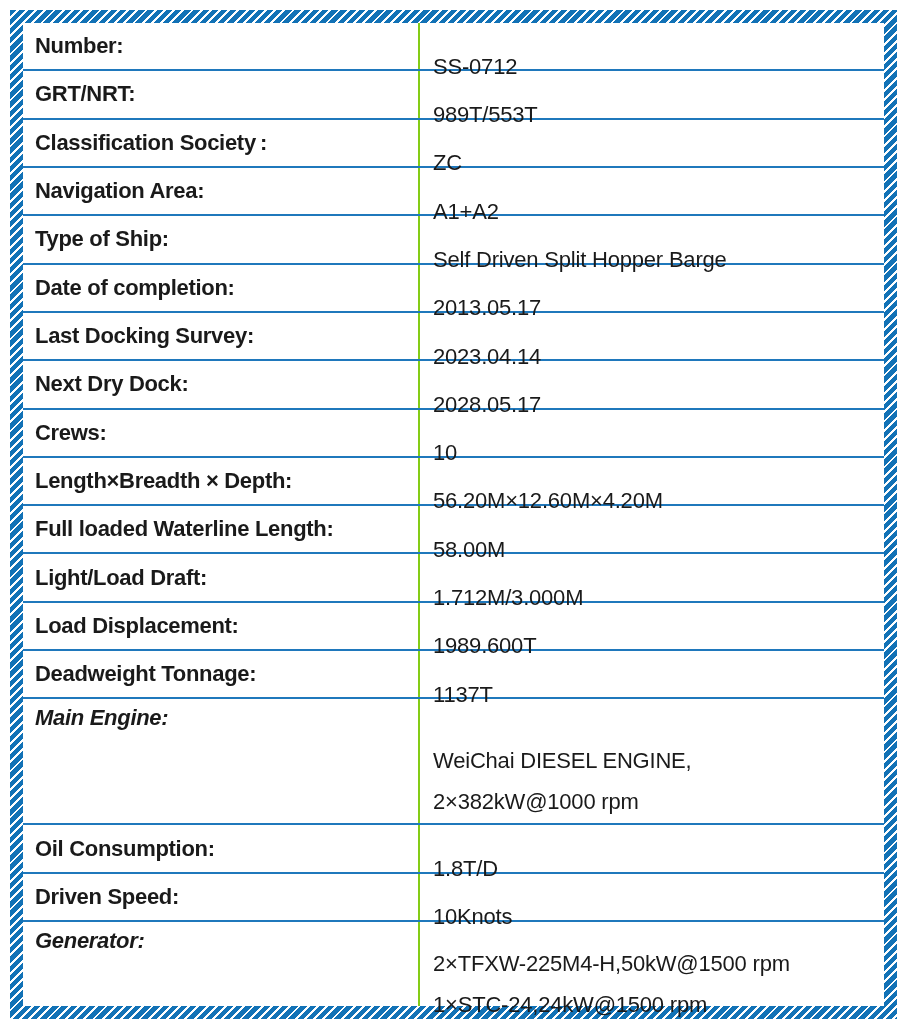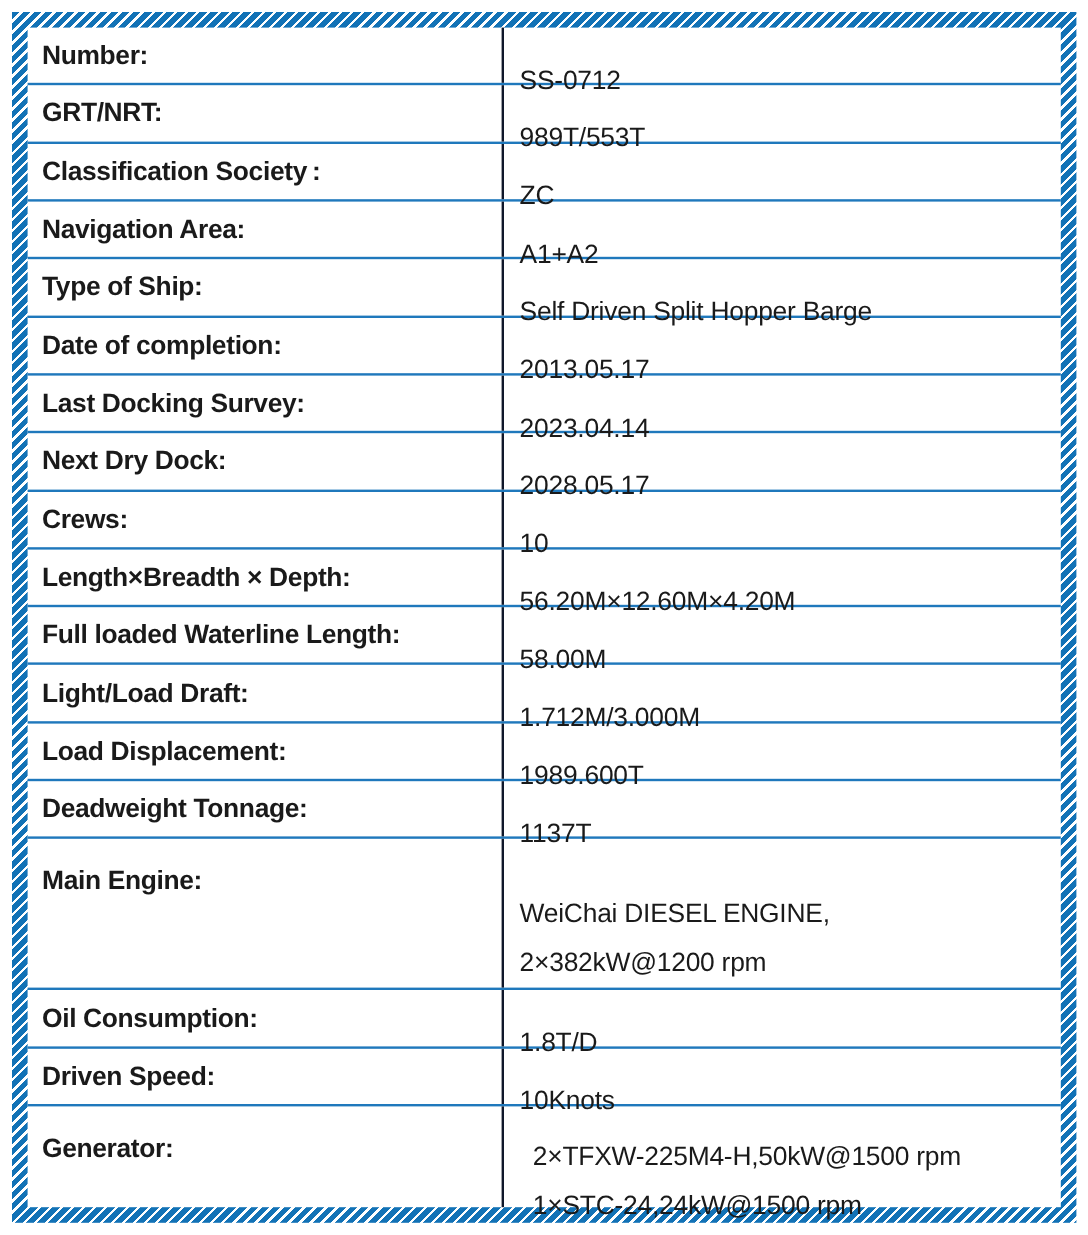--- a/index.html
+++ b/index.html
@@ -33,25 +33,25 @@
     flex-direction: column;
   }
   .row {
     display: flex;
     flex: 1 1 auto;
     min-height: 42px;
     border-bottom: 2px solid #1f78bc;
   }
   .row:last-child { border-bottom: none; }
   .row.tall-3 { flex: 3 1 auto; min-height: 126px; }
-  .row.tall-2 { flex: 2 1 auto; min-height: 84px; gap: 11px; }
+  .row.tall-2 { flex: 2 1 auto; min-height: 84px; }
   .cell-label {
     width: 397px;
     flex: 0 0 397px;
-    border-right: 2px solid #0f172a;
+    border-right: 2px solid #84cc16;
     display: flex;
     align-items: flex-start;
     padding: 8px 6px 0 12px;
     font-weight: 700;
     font-size: 22px;
     letter-spacing: -0.3px;
     color: #1a1a1a;
     line-height: 30px;
   }
   .row:not(.tall-3):not(.tall-2) .cell-label { align-items: center; padding-top: 0; }
@@ -61,21 +61,21 @@
     flex-direction: column;
     justify-content: center;
     padding: 0 6px 0 13px;
     font-weight: 400;
     font-size: 22px;
     letter-spacing: -0.2px;
     color: #1a1a1a;
     margin-top: 40px;
   }
   .cell-value span { line-height: 41px; display: block; }
-  .row.tall-3 .cell-label, .row.tall-2 .cell-label { align-items: flex-start; padding-top: 20px; }
+  .row.tall-3 .cell-label, .row.tall-2 .cell-label { align-items: flex-start; padding-top: 4px; font-style: italic; }
 </style>
 </head>
 <body>
 
 <div class="page">
   <div class="frame">
     <div class="content">
 
       <div class="row">
         <div class="cell-label">Number:</div>
@@ -174,21 +174,21 @@
         <div class="cell-label">Deadweight Tonnage:</div>
         <div class="cell-value">
             <span>1137T</span>
           </div>
       </div>
 
       <div class="row tall-3">
         <div class="cell-label">Main Engine:</div>
         <div class="cell-value">
           <span>WeiChai DIESEL ENGINE,</span>
-          <span>2×382kW@1200 rpm</span>
+          <span>2×382kW@1000 rpm</span>
         </div>
       </div>
 
       <div class="row">
         <div class="cell-label">Oil Consumption:</div>
         <div class="cell-value">
             <span>1.8T/D</span>
           </div>
       </div>
 

